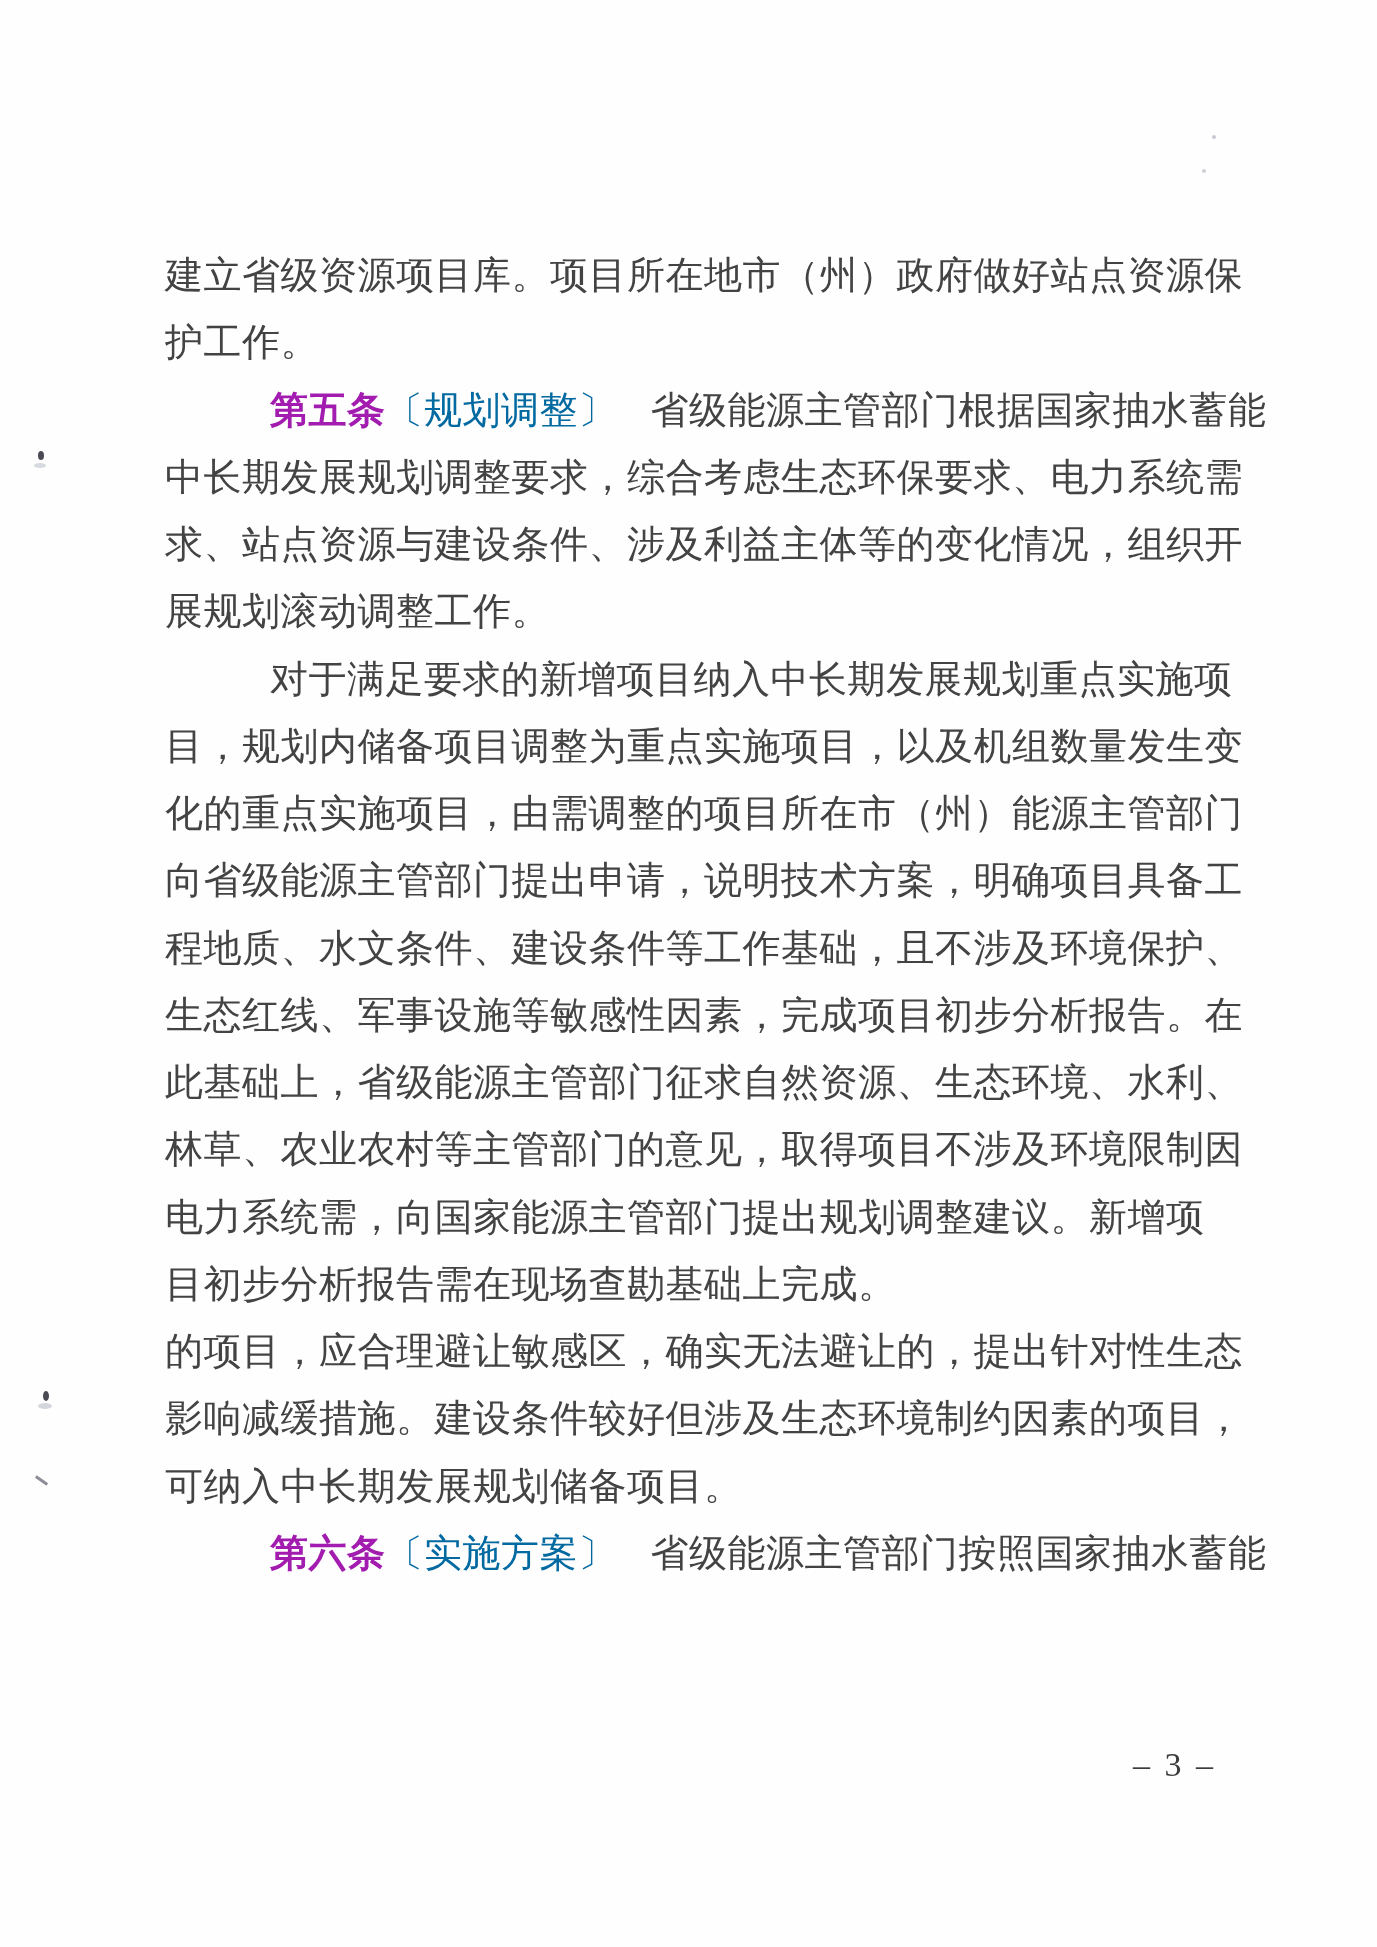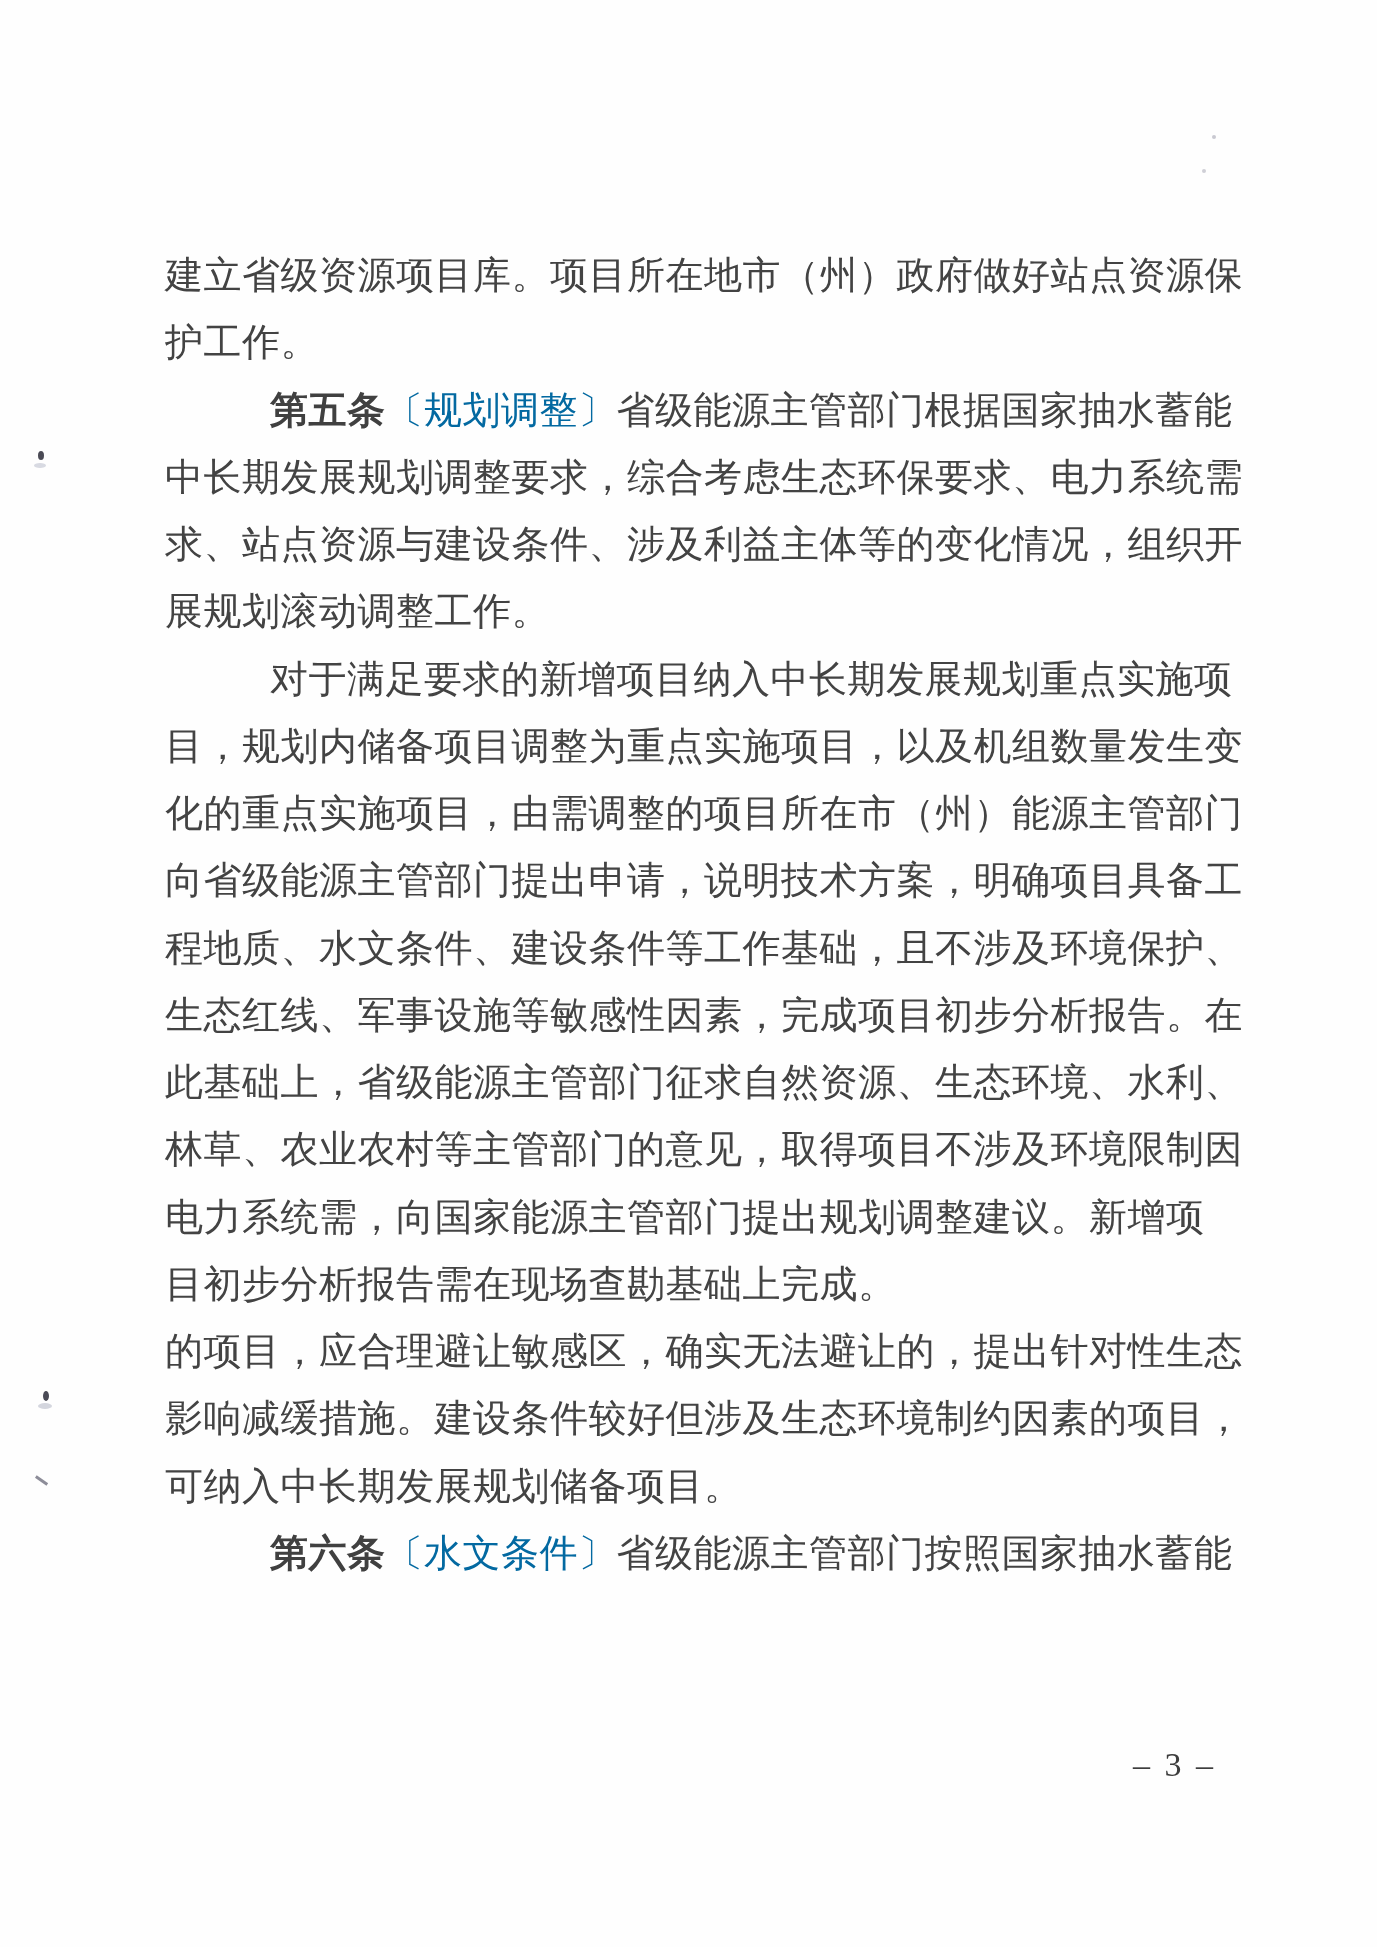--- a/index.html
+++ b/index.html
@@ -28,27 +28,28 @@
     color: #434343;
     letter-spacing: 0.5px;
     white-space: nowrap;
     font-weight: 400;
   }
   .line.indent {
     padding-left: 105px;
   }
   .head {
     font-weight: 700;
-    color: #404040;
+    color: #a21caf;
     font-family: Liberation Mono, monospace;
   }
   .bracket {
     color: #0369a1;
   }
   .rest {
+    margin-left: 34px;
   }
   .page-number {
     position: absolute;
     left: 1133px;
     top: 1746px;
     font-size: 34px;
     color: #3d3d3d;
     letter-spacing: 3px;
     white-space: nowrap;
   }
@@ -87,21 +88,21 @@
     <div class="line">程地质、水文条件、建设条件等工作基础，且不涉及环境保护、</div>
     <div class="line">生态红线、军事设施等敏感性因素，完成项目初步分析报告。在</div>
     <div class="line">此基础上，省级能源主管部门征求自然资源、生态环境、水利、</div>
     <div class="line">林草、农业农村等主管部门的意见，取得项目不涉及环境限制因</div>
     <div class="line">电力系统需，向国家能源主管部门提出规划调整建议。新增项</div>
     <div class="line">目初步分析报告需在现场查勘基础上完成。</div>
     <div class="line">的项目，应合理避让敏感区，确实无法避让的，提出针对性生态</div>
     <div class="line">影响减缓措施。建设条件较好但涉及生态环境制约因素的项目，</div>
     <div class="line">可纳入中长期发展规划储备项目。</div>
     <div class="line indent">
-      <span class="head">第六条</span><span class="bracket">〔水文条件〕</span><span class="rest">省级能源主管部门按照国家抽水蓄能</span>
+      <span class="head">第六条</span><span class="bracket">〔实施方案〕</span><span class="rest">省级能源主管部门按照国家抽水蓄能</span>
     </div>
   </div>
 
   <div class="page-number">– 3 –</div>
 
   <div class="artifact a1"></div>
   <div class="artifact a1b"></div>
   <div class="artifact a2"></div>
   <div class="artifact a2b"></div>
   <div class="artifact a3"></div>

